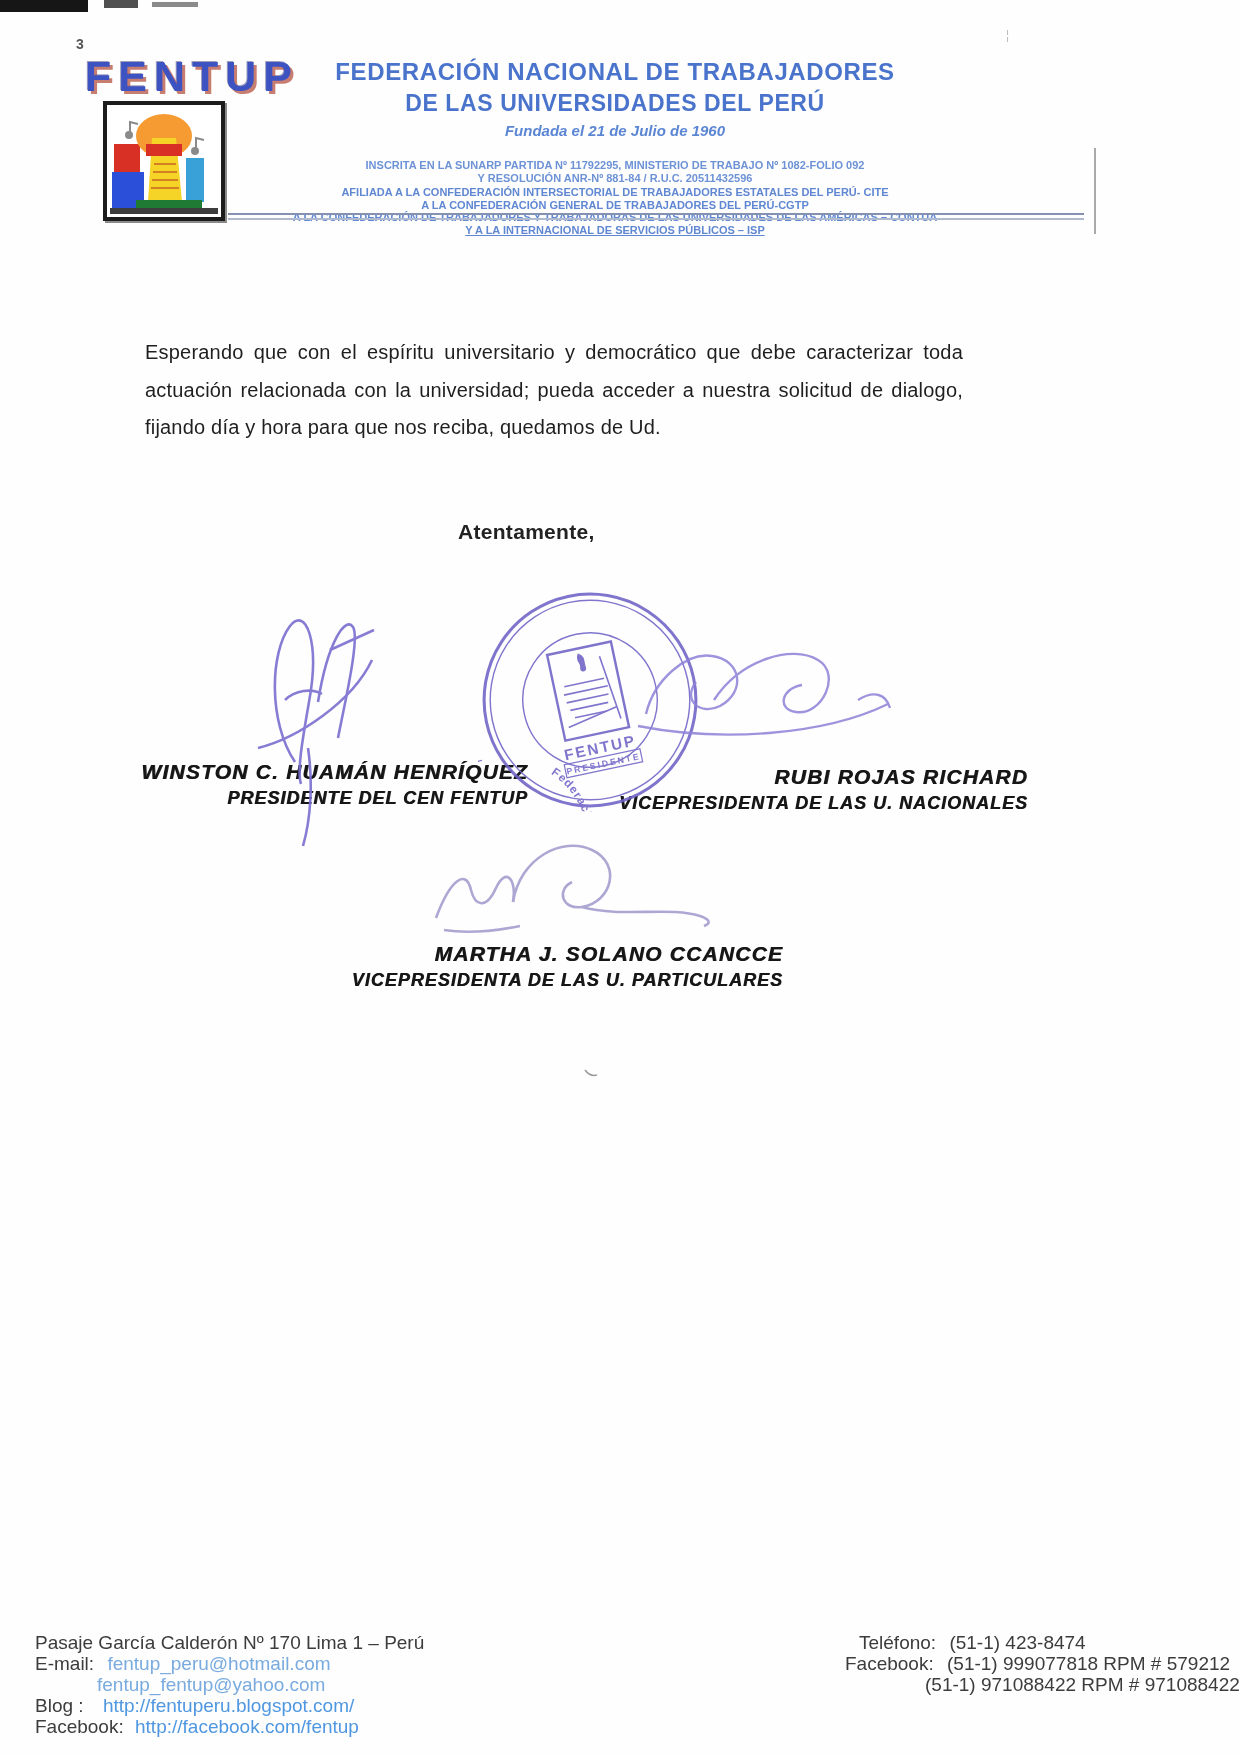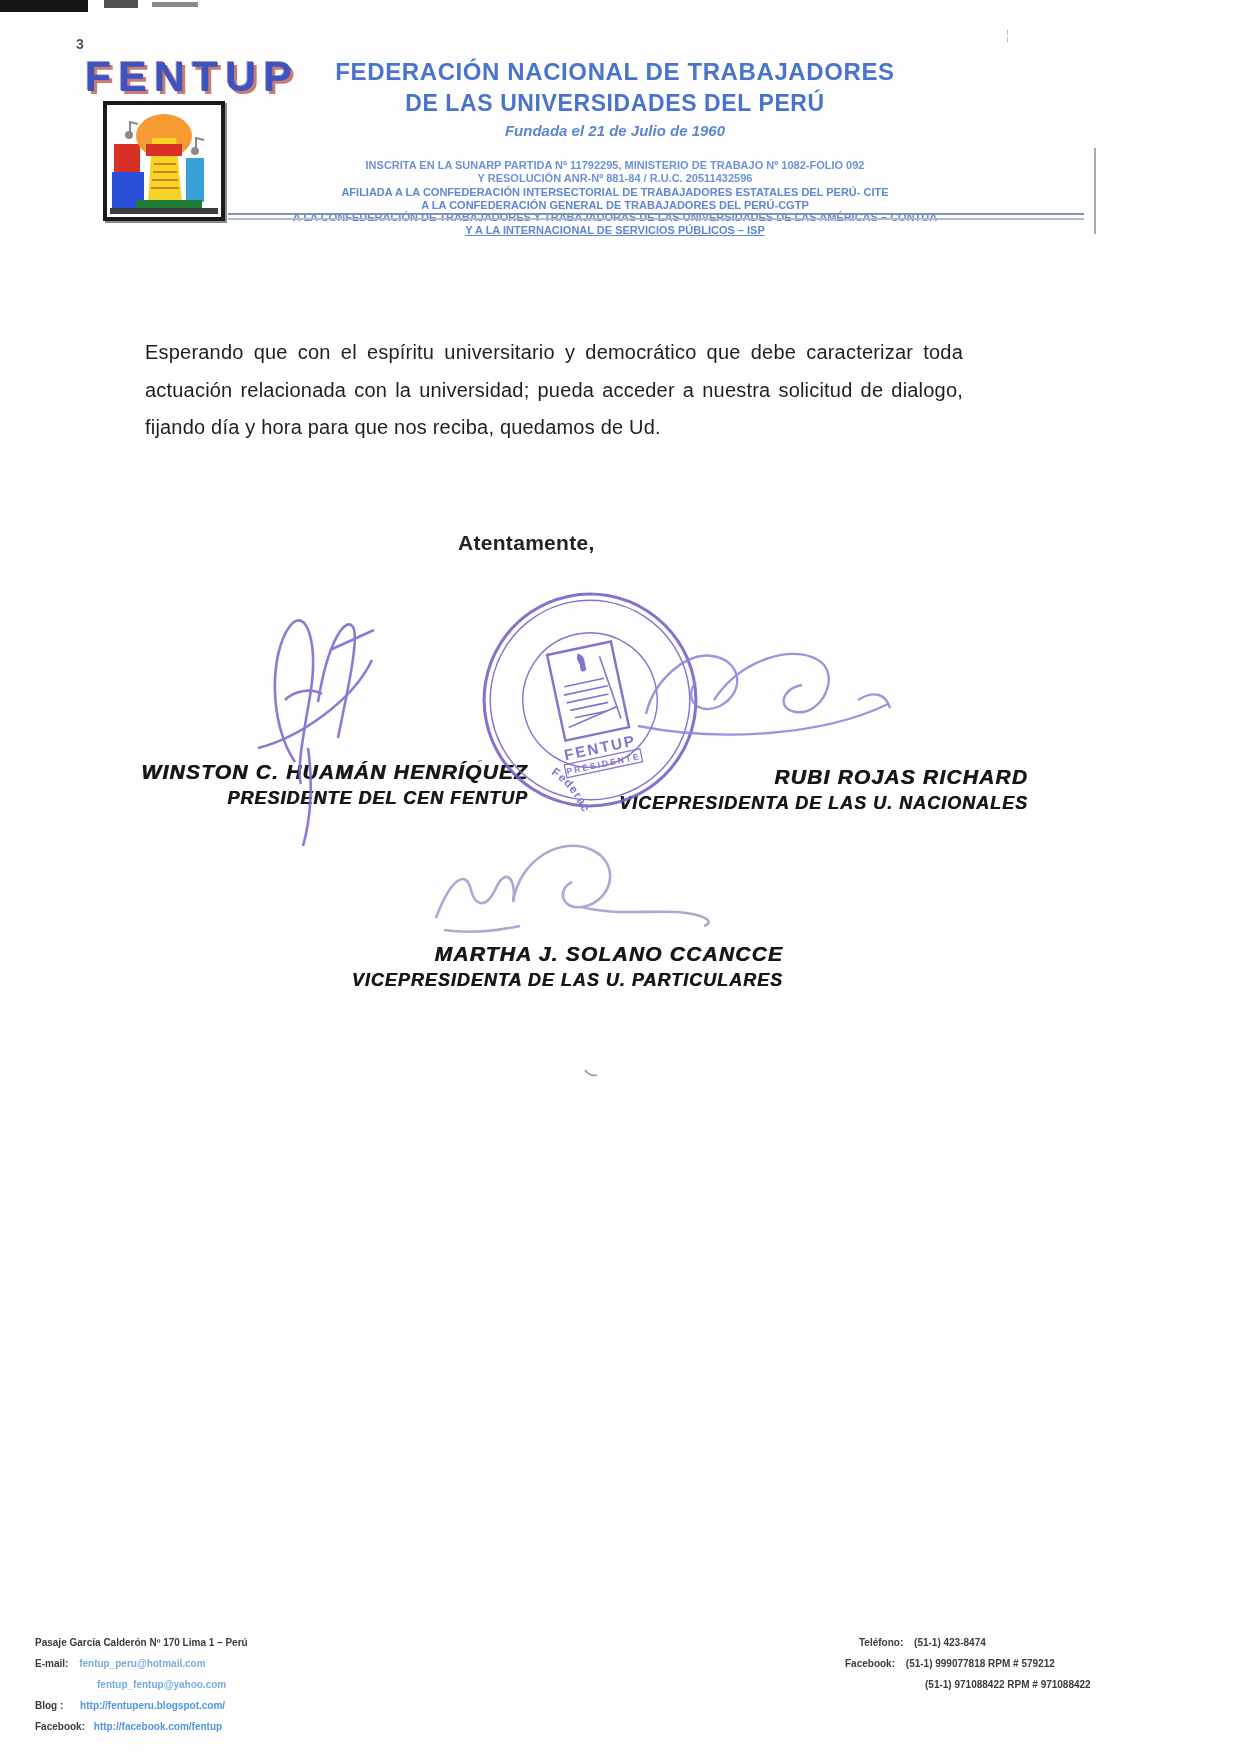--- a/index.html
+++ b/index.html
@@ -43,21 +43,21 @@
   .closing{font-size:21px;font-weight:600;color:#222;letter-spacing:.3px;}
 
   
   .sig-block{text-align:right;font-family:Liberation Sans, sans-serif;color:#161616;}
   .sig-name{font-size:21px;font-weight:700;font-style:italic;letter-spacing:1.2px;
     text-shadow:.6px 0 0 #333;}
   .sig-title{font-size:18px;font-weight:700;font-style:italic;letter-spacing:1px;margin-top:4px;
     text-shadow:.6px 0 0 #333;}
 
   
-  .foot{font-size:10px;font-weight:700;color:#3c3c3c;line-height:21px;}
+  .foot{font-size:19px;font-weight:400;color:#3c3c3c;line-height:21px;}
   .foot .lbl{color:#3c3c3c;}
   .link-email{color:#79abdf;}
   .link-url{color:#4f97e0;}
   .foot-row{white-space:nowrap;}
 
   svg{display:block;}
   .overlay{pointer-events:none;}
 </style>
 </head>
 <body>
@@ -108,21 +108,21 @@
     <div class="head-small" style="margin-top:2px;color:#5f87d2;">AFILIADA A LA CONFEDERACIÓN INTERSECTORIAL DE TRABAJADORES ESTATALES DEL PERÚ- CITE</div>
     <div class="head-small" style="color:#5f87d2;">A LA CONFEDERACIÓN GENERAL DE TRABAJADORES DEL PERÚ-CGTP</div>
     <div class="head-small" style="color:#5f87d2;">A LA CONFEDERACIÓN DE TRABAJADORES Y TRABAJADORAS DE LAS UNIVERSIDADES DE LAS AMÉRICAS – CONTUA</div>
     <div class="head-small" style="color:#5f87d2;text-decoration:underline;">Y A LA INTERNACIONAL DE SERVICIOS PÚBLICOS – ISP</div>
   </div>
 
   <div class="abs head-divider" style="left:228px;top:213px;"></div>
 
   <div class="abs body-par" style="left:145px;top:334px;">Esperando que con el espíritu universitario y democrático que debe caracterizar toda actuación relacionada con la universidad; pueda acceder a nuestra solicitud de dialogo, fijando día y hora para que nos reciba, quedamos de Ud.</div>
 
-  <div class="abs closing" style="left:458px;top:531px;">Atentamente,</div>
+  <div class="abs closing" style="left:458px;top:520px;">Atentamente,</div>
 
   <div class="abs sig-block" style="left:138px;top:760px;width:390px;">
     <div class="sig-name">WINSTON C. HUAMÁN HENRÍQUEZ</div>
     <div class="sig-title">PRESIDENTE DEL CEN FENTUP</div>
   </div>
   <div class="abs sig-block" style="left:598px;top:765px;width:430px;">
     <div class="sig-name">RUBI ROJAS RICHARD</div>
     <div class="sig-title">VICEPRESIDENTA DE LAS U. NACIONALES</div>
   </div>
   <div class="abs sig-block" style="left:338px;top:942px;width:445px;">

